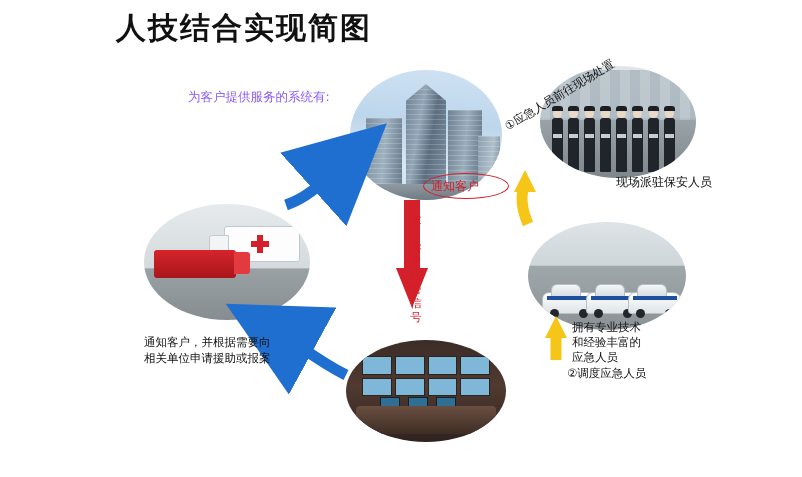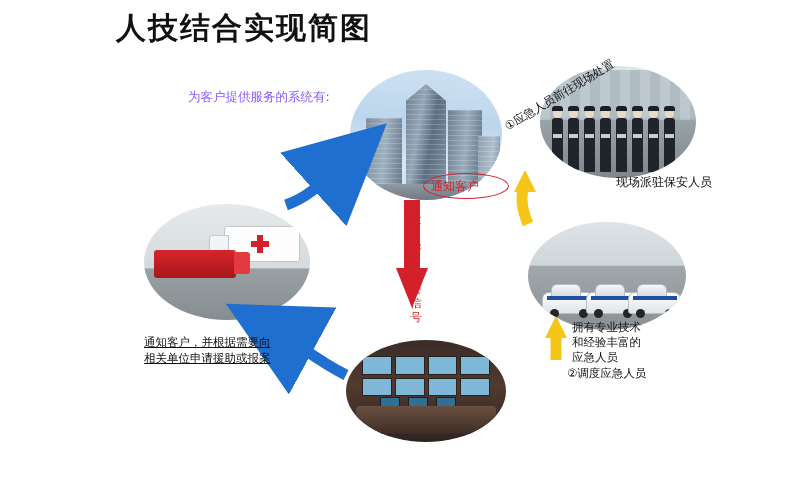--- a/index.html
+++ b/index.html
@@ -210,21 +210,21 @@
     position: absolute;
     font-family: "DejaVu Sans", "Liberation Sans", sans-serif;
     font-size: 12px;
     line-height: 16px;
     color: #111;
     white-space: pre-line;
   }
   #label-guards { left: 600px; top: 174px; font-size: 12px; }
   #label-cars { left: 556px; top: 320px; font-size: 11.5px; line-height: 15px; }
   #label-control { left: 340px; top: 437px; font-size: 11.5px; line-height: 15px; }
-  #label-notify { left: 128px; top: 334px; font-size: 11.5px; line-height: 16px; text-decoration: underline; }
+  #label-notify { left: 128px; top: 334px; font-size: 11.5px; line-height: 16px; }
 
   .lbl-step {
     position:absolute;
     font-family: "DejaVu Sans", "Liberation Sans", sans-serif;
     font-size: 11.5px;
     color: #111;
   }
   #label-step1 { left: 486px; top: 121px; transform: rotate(-31deg); transform-origin: left top; white-space: nowrap; }
   #label-step2 { left: 519px; top: 366px; white-space: nowrap; margin-left: 32px; }
 

